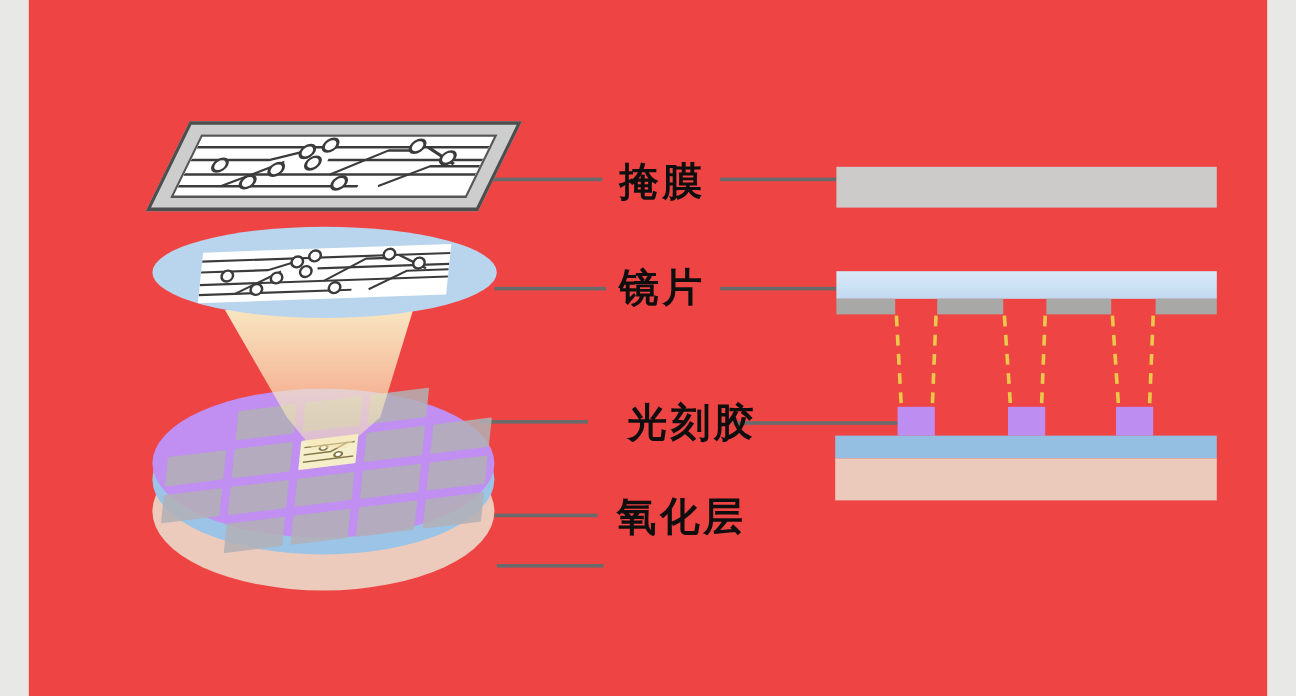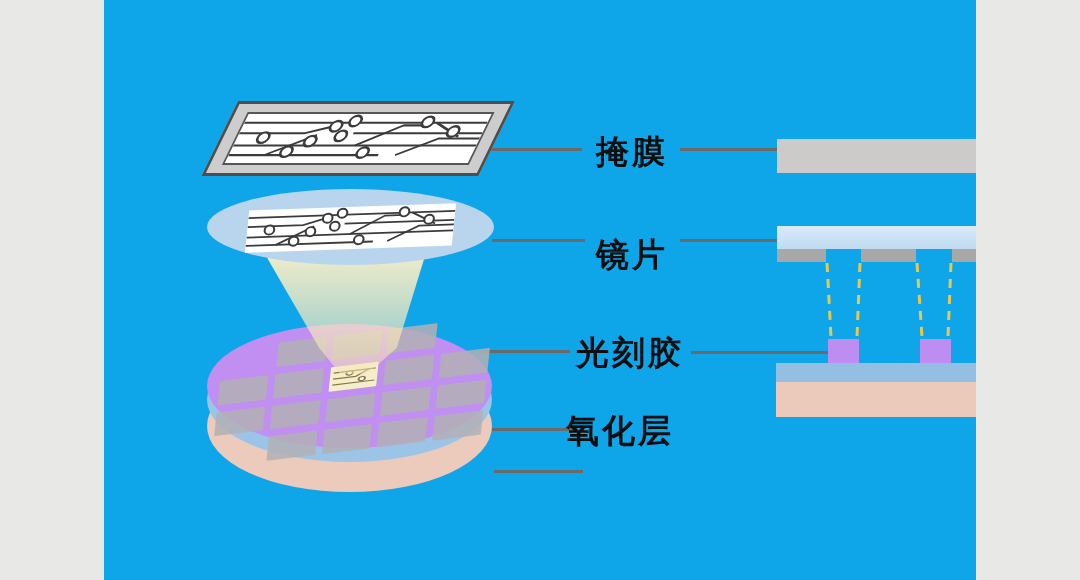--- a/index.html
+++ b/index.html
@@ -1,18 +1,18 @@
 <!DOCTYPE html>
 <html><head>
 <meta charset="utf-8">
 <style>
   html,body{margin:0;padding:0;background:#e8e8e6;}
   .stage{
-    position:relative;width:872px;height:580px;margin:0 auto;
-    background:#0ea5e9;overflow:hidden;
+    position:relative;width:1032px;height:580px;margin:0 auto;
+    background:#ef4444;overflow:hidden;
     font-family:Liberation Sans, sans-serif;
   }
 
   
   .cline{position:absolute;height:3px;background:#6a6a6a;}
 
   
   .label{
     position:absolute;transform:translate(-50%,-50%);
     font-size:33px;font-weight:700;color:#0e0e0e;letter-spacing:3px;white-space:nowrap;
@@ -159,28 +159,28 @@
   </div>
 
   <div class="light-cone"></div>
 
   <div class="cline" style="left:383px;top:148px;width:95px;"></div>
   <div class="cline" style="left:576px;top:148px;width:97px;"></div>
   <div class="label" style="left:528px;top:152px;">掩膜</div>
 
   <div class="cline" style="left:388px;top:239px;width:93px;"></div>
   <div class="cline" style="left:576px;top:239px;width:97px;"></div>
-  <div class="label" style="left:528px;top:255px;">镜片</div>
+  <div class="label" style="left:528px;top:240px;">镜片</div>
 
   <div class="cline" style="left:376px;top:350px;width:90px;"></div>
   <div class="cline" style="left:587px;top:351px;width:137px;"></div>
-  <div class="label" style="left:526px;top:353px;">光刻胶</div>
+  <div class="label" style="left:553px;top:353px;">光刻胶</div>
 
   <div class="cline" style="left:388px;top:428px;width:86px;"></div>
-  <div class="label" style="left:516px;top:431px;">氧化层</div>
+  <div class="label" style="left:544px;top:431px;">氧化层</div>
 
   <div class="cline" style="left:390px;top:470px;width:89px;"></div>
 
   <div class="r-mask"></div>
   <div class="r-lens"></div>
 
   <div class="r-chrome" style="left:673px;width:49px;"></div>
   <div class="r-chrome" style="left:757px;width:55px;"></div>
   <div class="r-chrome" style="left:848px;width:54px;"></div>
   <div class="r-chrome" style="left:939px;width:51px;"></div>

